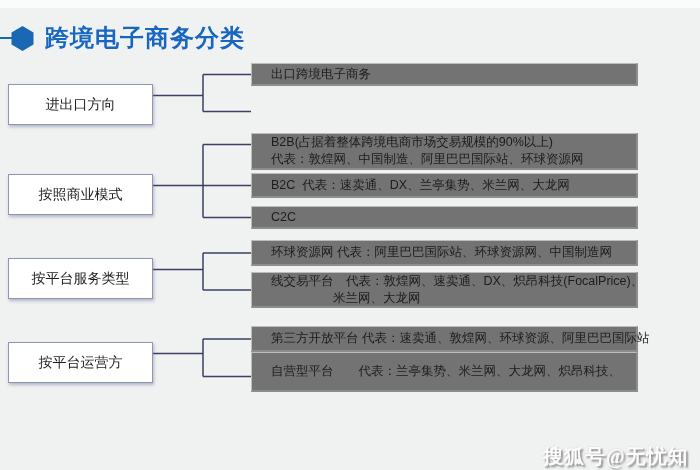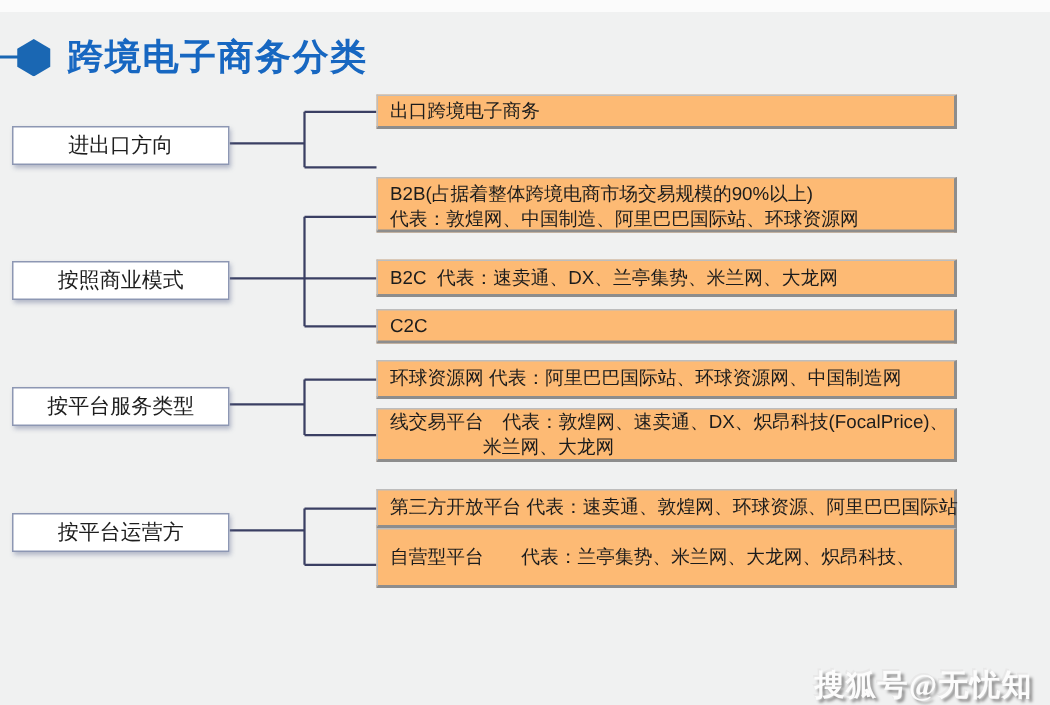--- a/index.html
+++ b/index.html
@@ -17,41 +17,41 @@
   }
   .page-title{
     position:absolute;left:45px;top:22px;
     font-size:24px;font-weight:bold;color:#1767c1;letter-spacing:1px;
   }
   
   svg.connectors{position:absolute;left:0;top:0;pointer-events:none;}
   svg.connectors path{stroke:#3a3f63;stroke-width:1.5;fill:none;}
   
   .lbox{
-    position:absolute;left:8px;width:145px;height:26px;
+    position:absolute;left:8px;width:145px;height:41px;
     background:#fff;border:1px solid #8d97b3;
     box-shadow:1px 2px 3px rgba(105,115,150,.45);
     display:flex;align-items:center;justify-content:center;
     font-size:14px;color:#1d1d1d;box-sizing:border-box;white-space:pre;
   }
   .l0{top:84px;} .l1{top:174px;} .l2{top:258px;} .l3{top:342px;}
   
   .rbox{
     position:absolute;left:251px;width:387px;
-    background:#fdba74;border:1px solid #bdbdbd;
+    background:#737373;border:1px solid #bdbdbd;
     border-right:2px solid #8d8d8d;border-bottom:2px solid #8d8d8d;
     box-sizing:border-box;color:#1c1c1c;font-size:12.5px;
     display:flex;flex-direction:column;justify-content:center;
-    padding:2px 8px;
+    padding:2px 19px;
   }
   .rbox .line{line-height:17px;white-space:pre;}
   .rbox .line.indent{padding-left:62px;}
   .r0{top:63px;height:23px;}
   .r1{top:100px;height:23px;}
-  .r2{top:118px;height:37px;justify-content:space-between;}
+  .r2{top:133px;height:37px;}
   .r3{top:173px;height:25px;}
   .r4{top:206px;height:23px;}
   .r5{top:240px;height:26px;}
   .r6{top:272px;height:36px;}
   .r7{top:326px;height:26px;}
   .r8{top:352px;height:40px;}
   
   .watermark{
     position:absolute;left:543px;top:443px;white-space:pre;
     font-size:20px;font-weight:bold;color:#fcfcfc;

